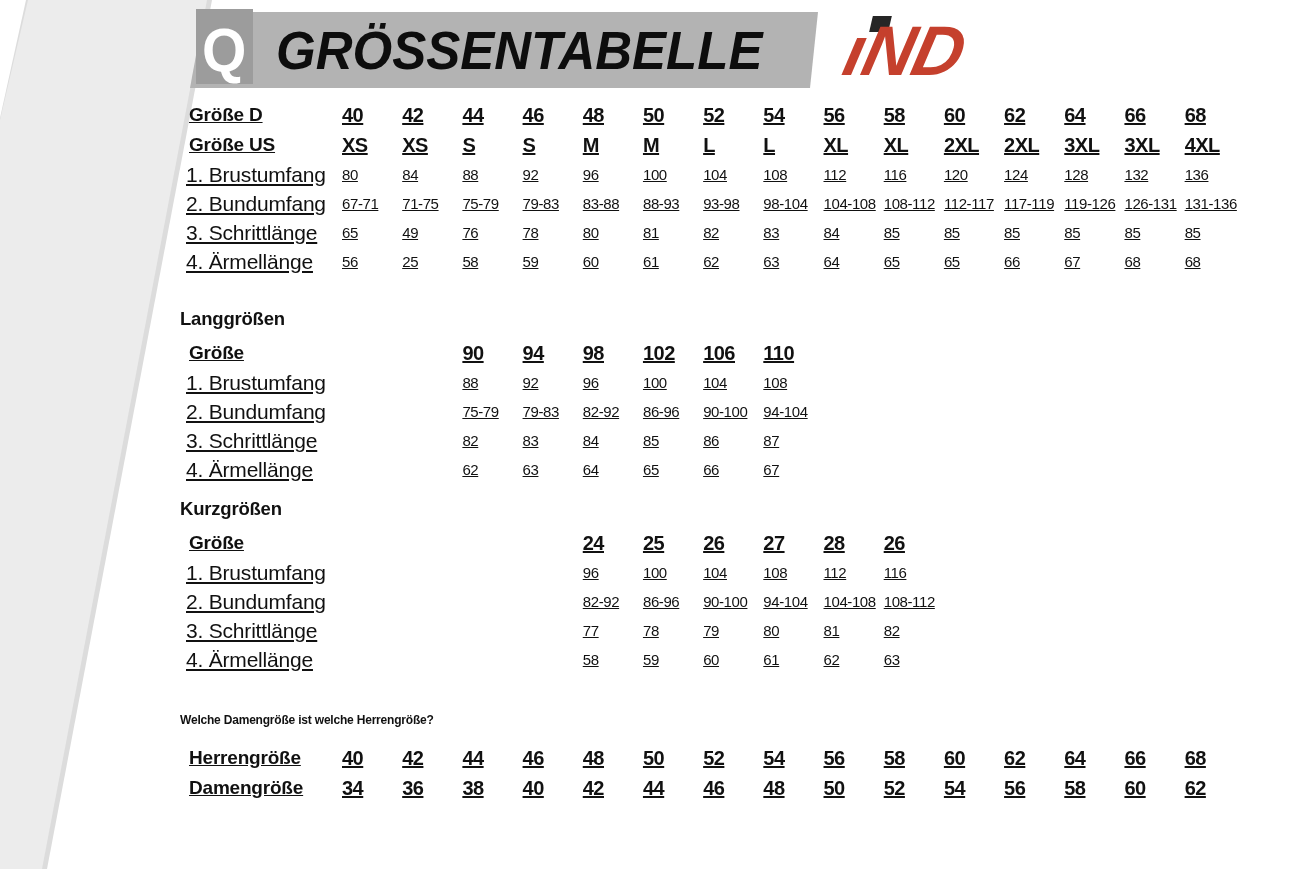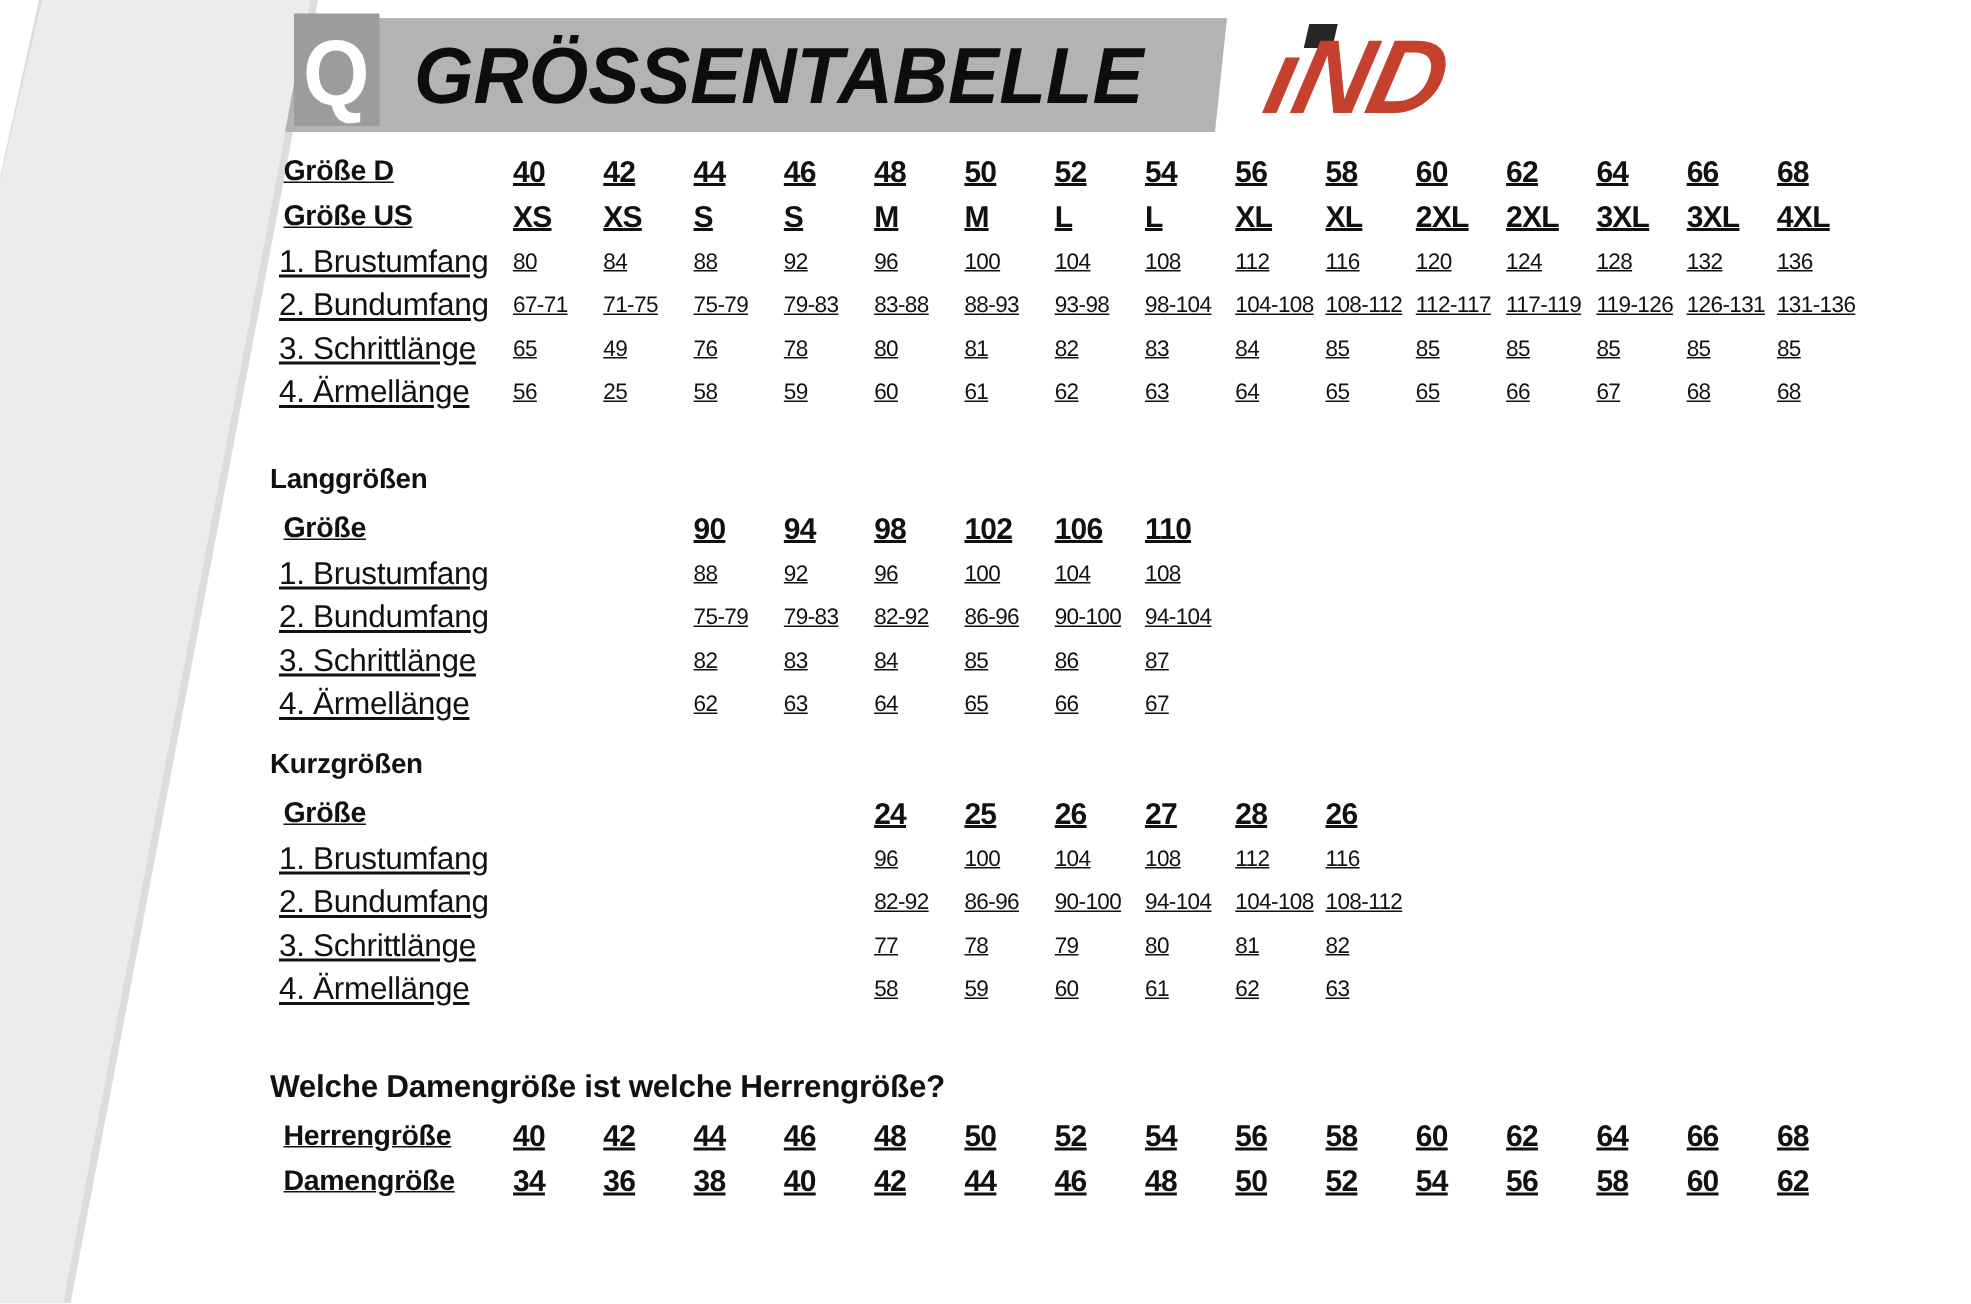--- a/index.html
+++ b/index.html
@@ -65,21 +65,21 @@
   }
   .trow.hdr { height:30px; }
   .tlabel { font-size:21px; letter-spacing:-0.2px; padding-left:6px; white-space:nowrap; }
   .trow.hdr .tlabel, .tlabel.b { font-weight:700; font-size:19px; padding-left:9px; }
   .tcell { font-size:15px; letter-spacing:-0.4px; white-space:nowrap; }
   .trow.hdr .tcell { font-weight:700; font-size:20px; letter-spacing:-0.5px; }
   .sect { margin:0; }
   .sect + .sect { margin-top:32px; }
   .sect.s3 { margin-top:14px; }
   .sect.s4 { margin-top:30px; }
-  .sect.s4 .sect-title { font-size:21px;margin-top:39px; }
+  .sect.s4 .sect-title { font-size:12px;margin-top:39px; }
 </style>
 </head>
 <body>
 
 <div class="page">
 
   <div class="band-edge"></div>
   <div class="band"></div>
 
   <div class="banner">

